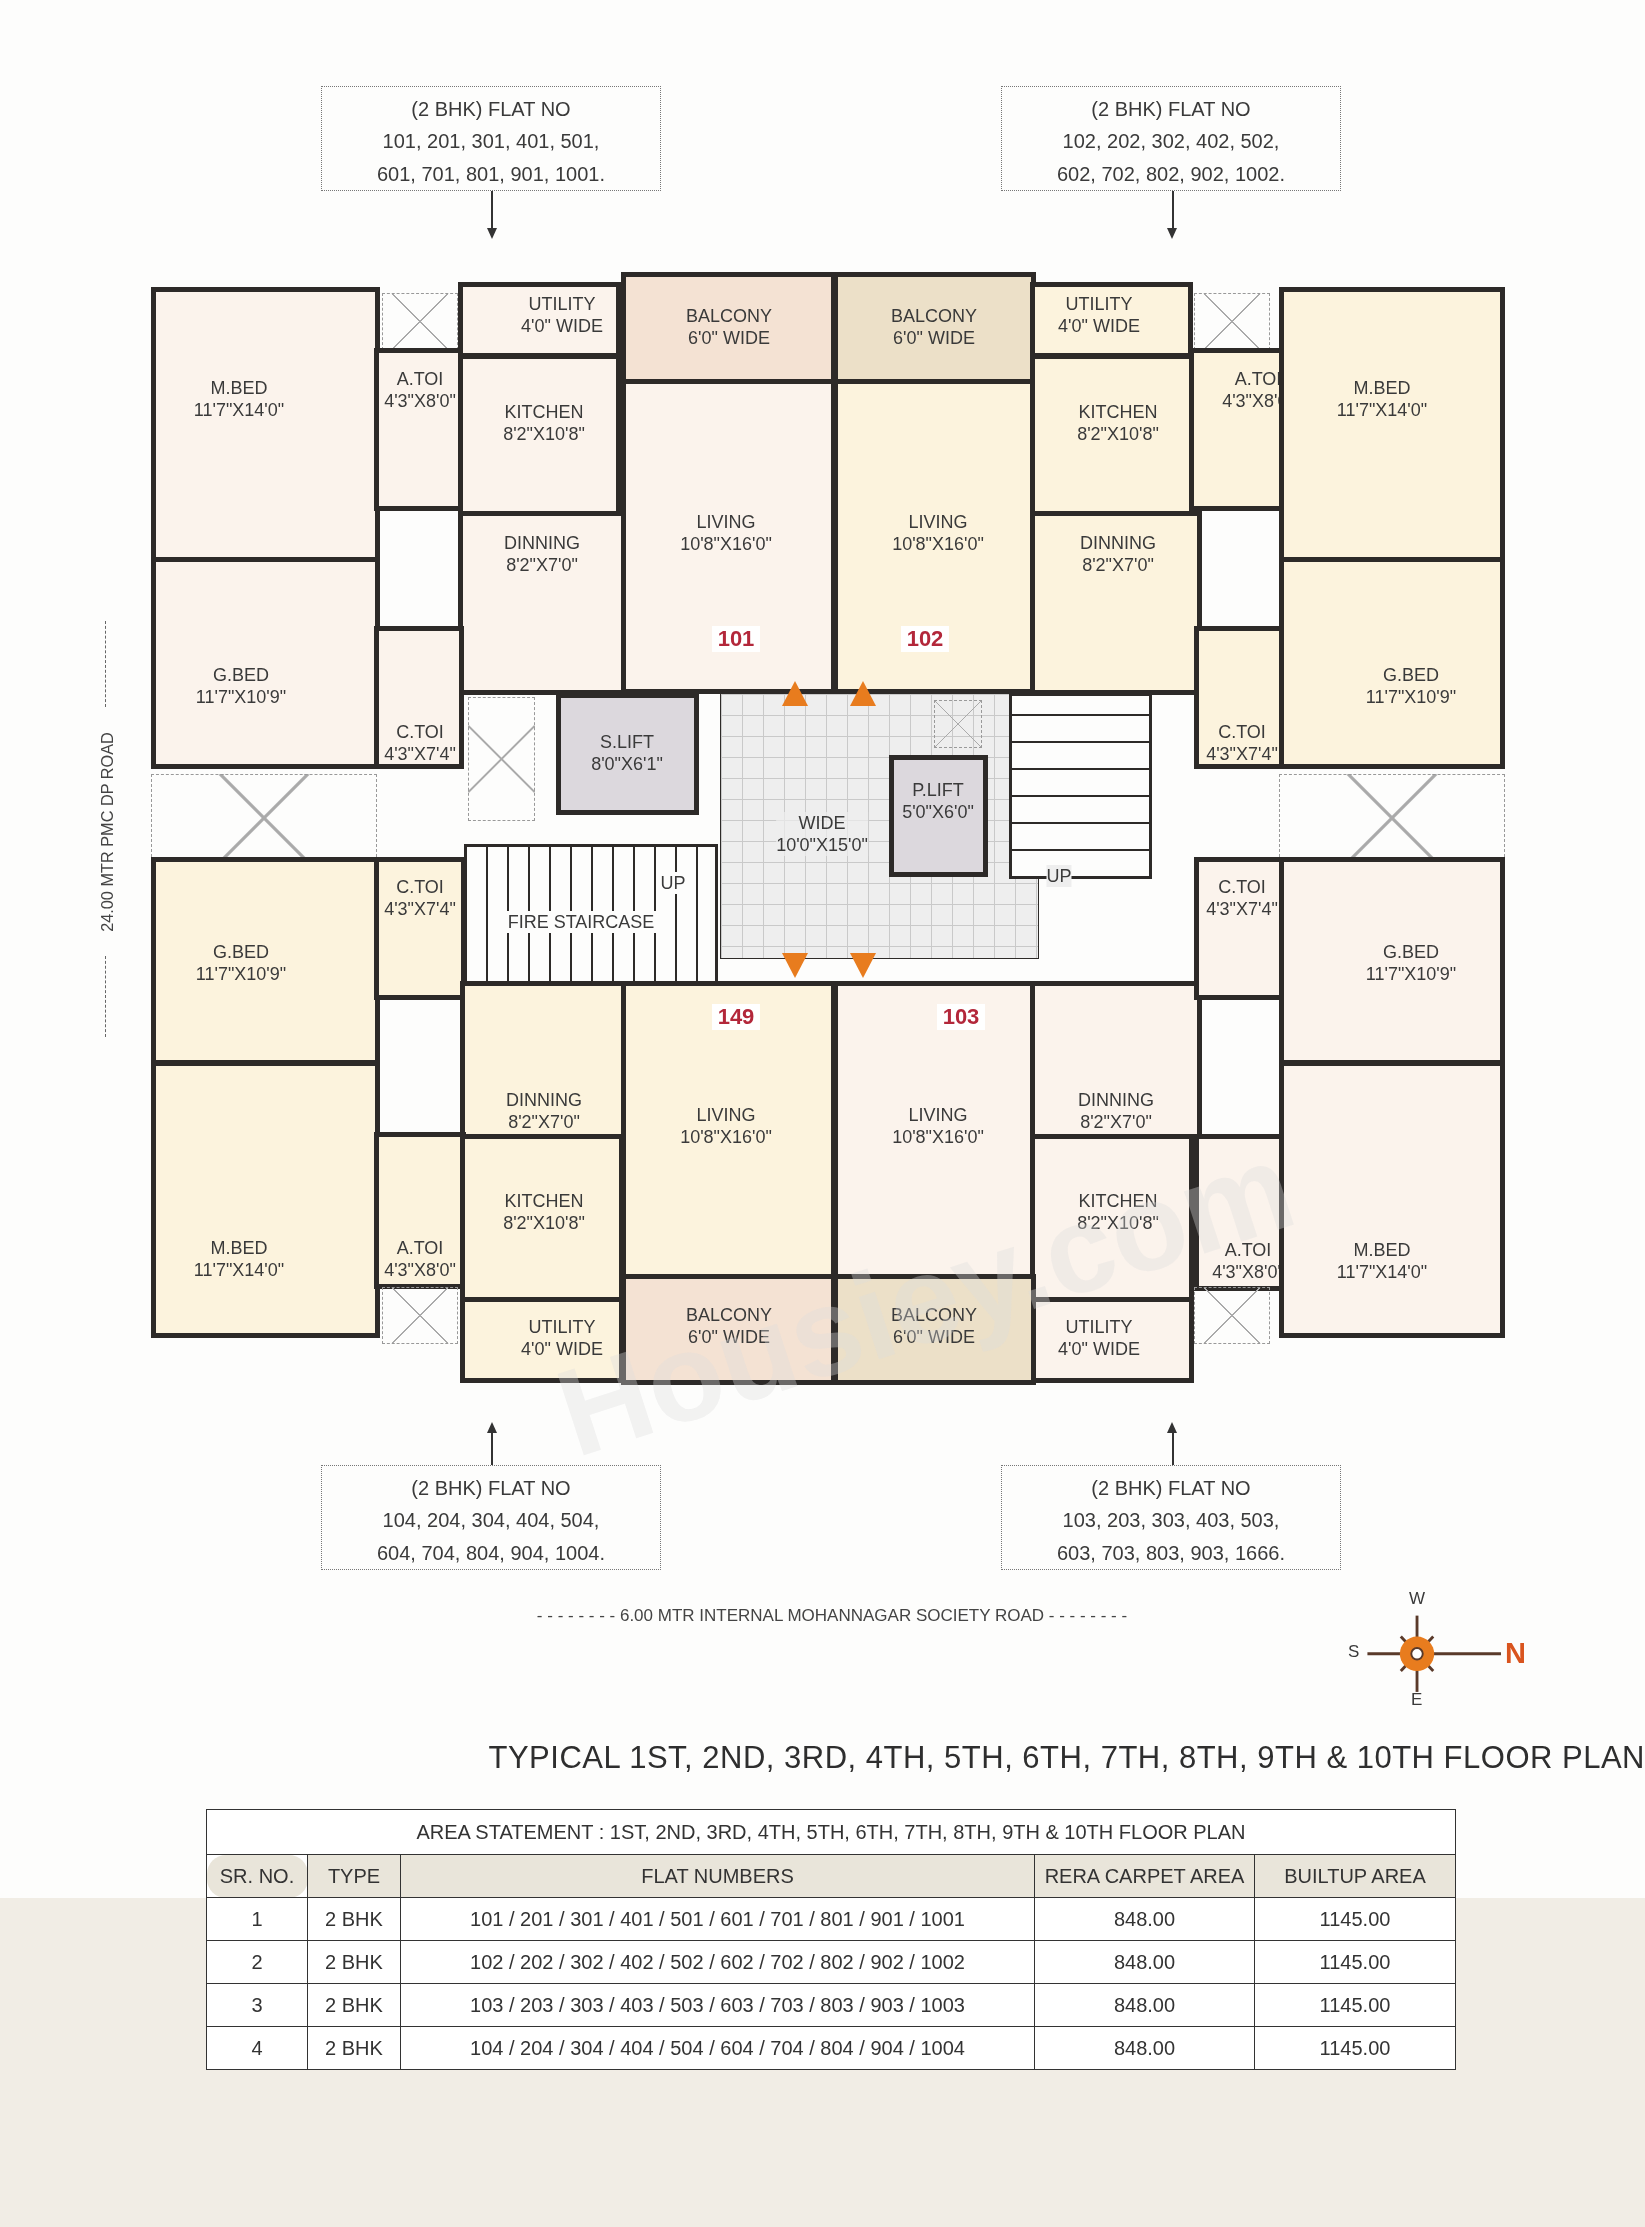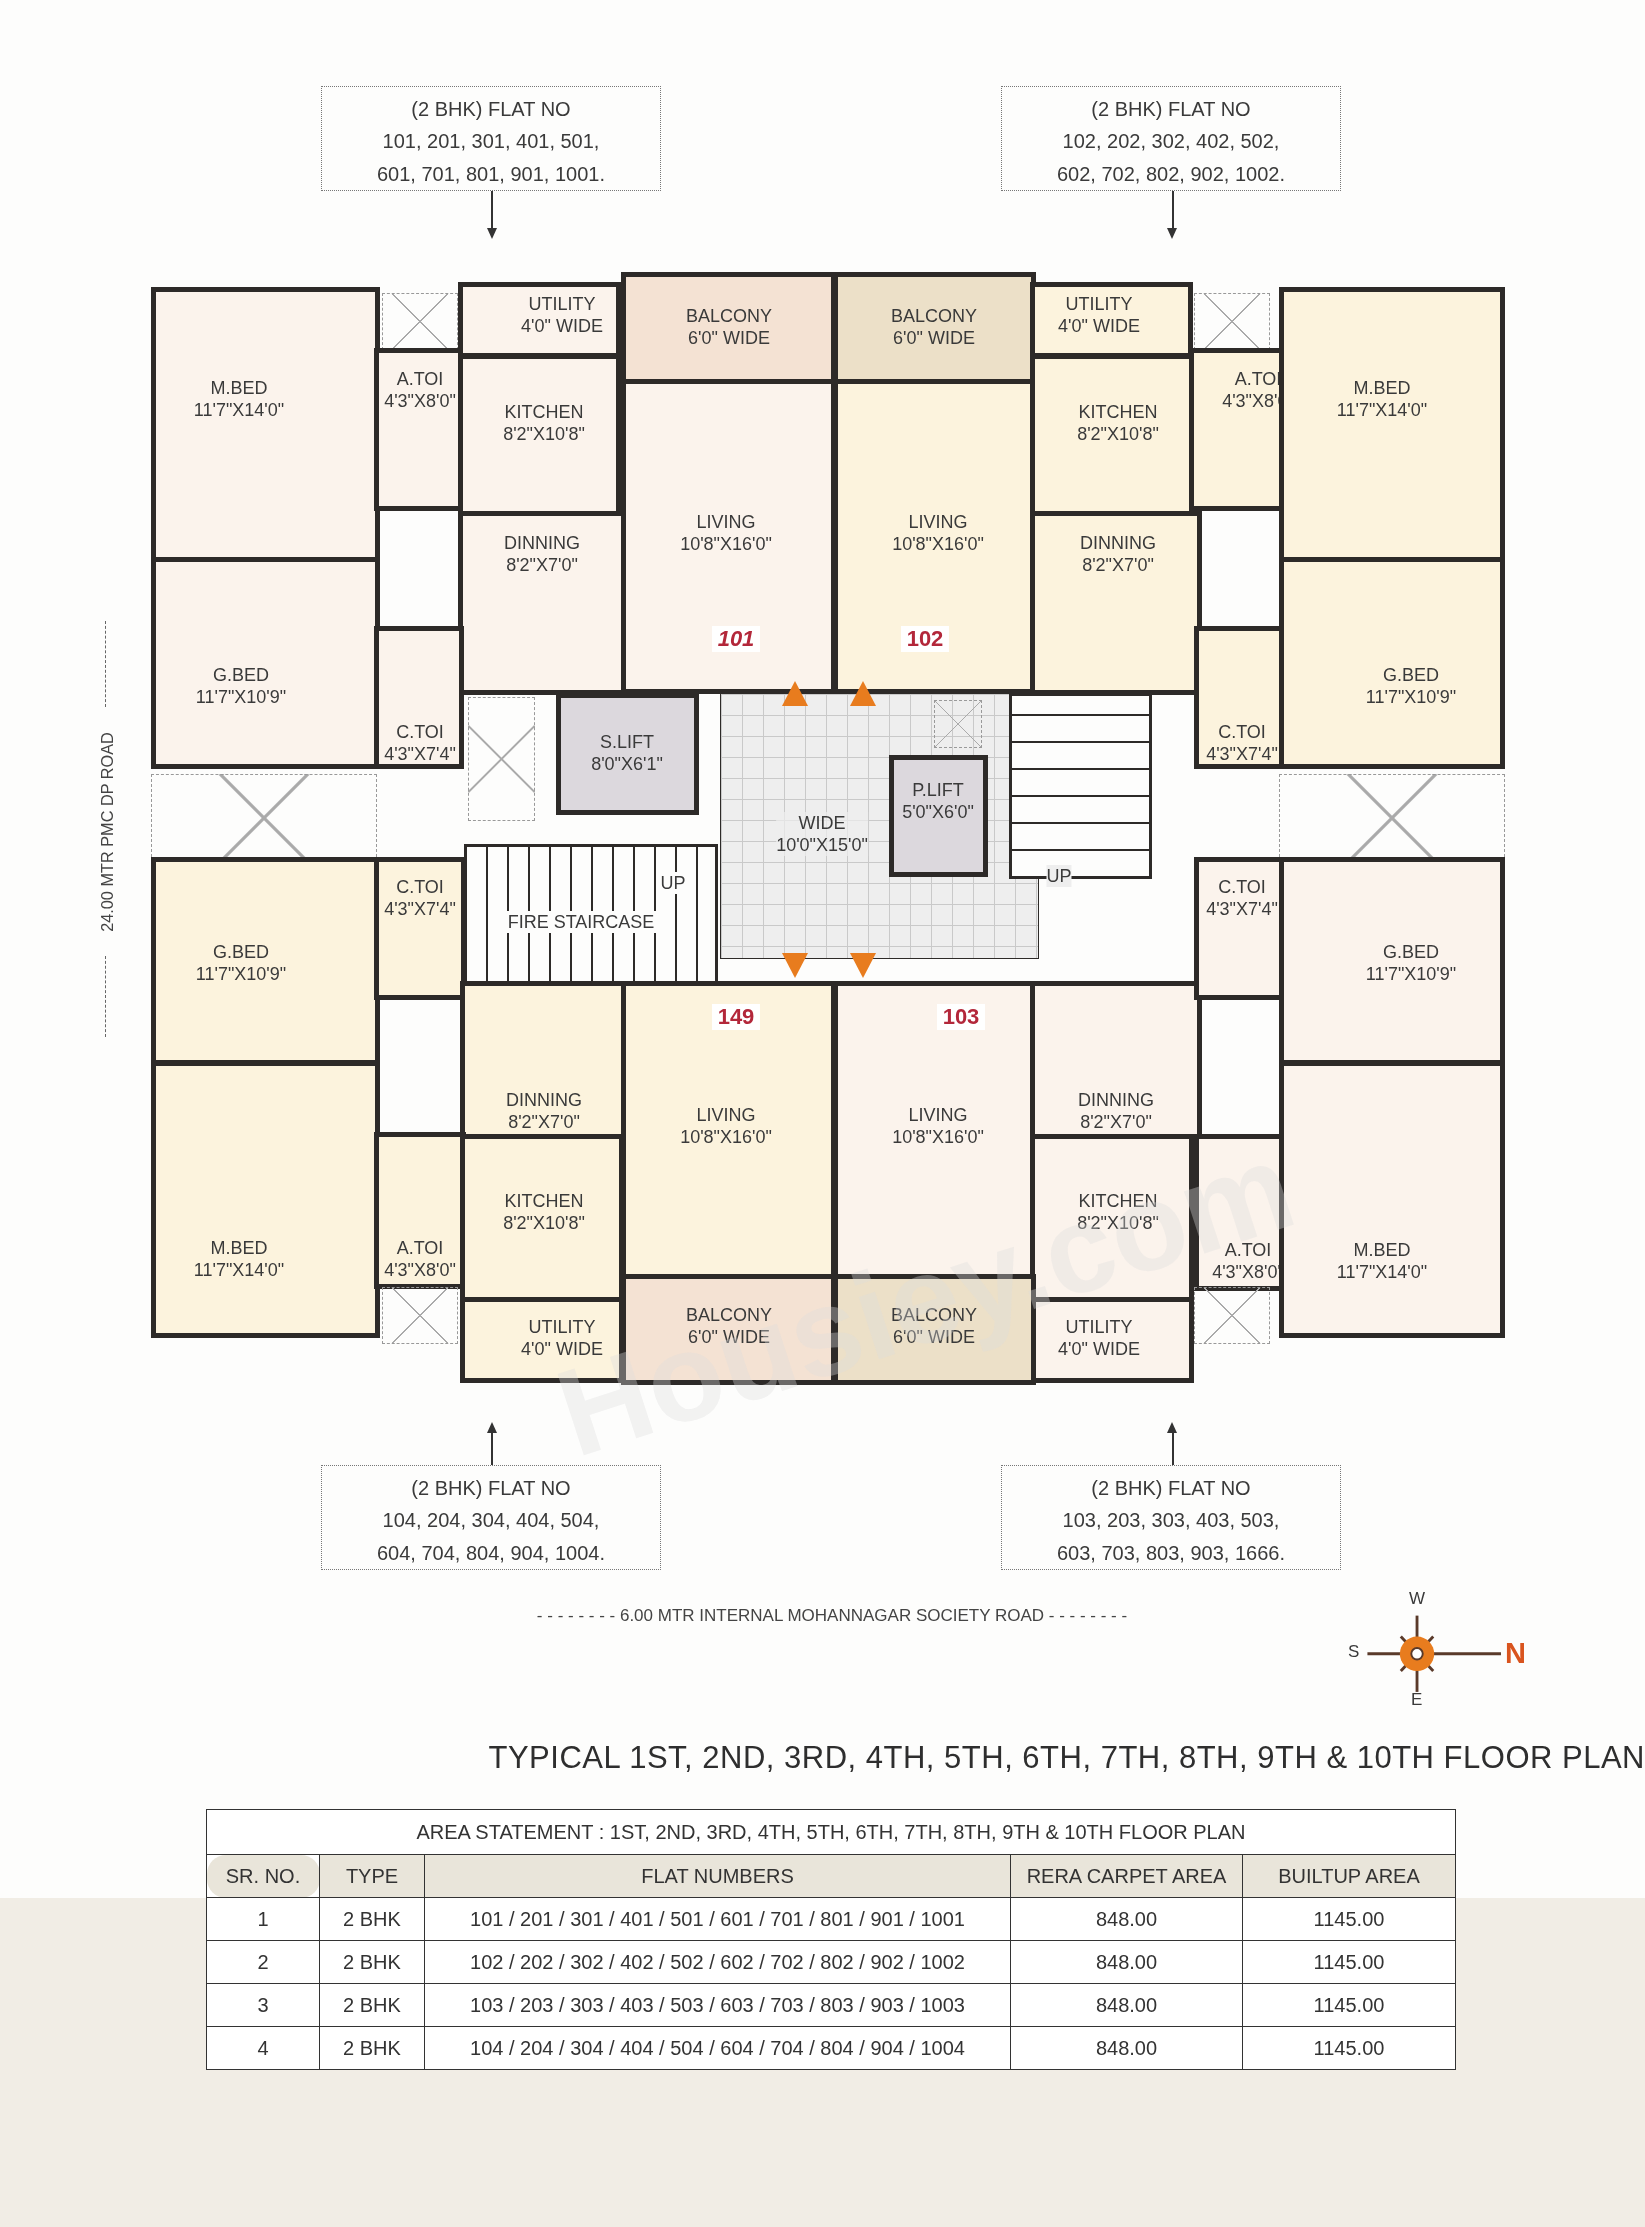--- a/index.html
+++ b/index.html
@@ -27,21 +27,21 @@
   .xbox{position:absolute;box-sizing:border-box;border:1px dashed #999;background:linear-gradient(45deg,transparent 49%,#aaa 49.5%,#aaa 50.5%,transparent 51%),linear-gradient(-45deg,transparent 49%,#aaa 49.5%,#aaa 50.5%,transparent 51%);}
   .stairs{position:absolute;box-sizing:border-box;background:repeating-linear-gradient(90deg,#fdfdfc 0 19px,#2d2a28 19px 21px);border:3.8px solid #2d2a28;}
   .stairs-h{position:absolute;box-sizing:border-box;background:repeating-linear-gradient(0deg,#fdfdfc 0 25px,#2d2a28 25px 27px);border:3.8px solid #2d2a28;}
   .road-v{position:absolute;left:96px;top:631px;width:21px;height:401px;}
   .road-v span{position:absolute;left:50%;top:50%;transform:translate(-50%,-50%) rotate(-90deg);white-space:nowrap;font-size:16.3px;color:#444;}
   .road-v-line{position:absolute;left:105px;border-left:1.9px dashed #666;}
   .road-h{position:absolute;left:507px;top:1606px;width:650px;text-align:center;font-size:17px;color:#444;white-space:nowrap;}
   .compass{position:absolute;left:1348px;top:1587px;width:201px;height:124px;}
   .title{position:absolute;left:0;width:1645px;top:1740px;text-align:right;font-size:31px;color:#2e2e2e;letter-spacing:0.5px;}
   table.area{position:absolute;left:206px;top:1809px;width:1250px;border-collapse:collapse;font-size:20px;color:#333;background:#fff;}
-  table.area td,table.area th{border:1.9px solid #333;text-align:center;font-weight:normal;height:42px;padding:0 14px;}
+  table.area td,table.area th{border:1.9px solid #333;text-align:center;font-weight:normal;height:42px;padding:0 8px;}
   table.area th.caption{height:44px;background:#fff;}
   table.area tr.head th{background:#e9e5da;}
   .watermark{position:absolute;left:401px;top:956px;font-size:124px;color:rgba(220,220,220,0.35);transform:rotate(-18deg);font-weight:bold;pointer-events:none;}
 </style>
 </head>
 <body>
 
 <div class="bottom-band"></div>
 
 <div class="callout" style="left:321px;top:86px;">
@@ -125,21 +125,21 @@
   <div class="room pink" style="left:7.6px;top:285px;width:229px;height:212px;"></div>
   <div class="label" style="left:98px;top:392px;">
       <div>G.BED</div>
       <div>11'7"X10'9"</div>
     </div>
   <div class="room pink" style="left:231px;top:354px;width:90px;height:143px;"></div>
   <div class="label" style="left:277px;top:449px;">
       <div>C.TOI</div>
       <div>4'3"X7'4"</div>
     </div>
-  <div class="flatno" style="left:593px;top:354px;font-style:italic;">101</div>
+  <div class="flatno" style="left:593px;top:354px;">101</div>
 
   <div class="room balcony-tan" style="left:690px;top:0px;width:203px;height:113px;"></div>
   <div class="label" style="left:791px;top:33px;">
       <div>BALCONY</div>
       <div>6'0" WIDE</div>
     </div>
   <div class="room cream" style="left:690px;top:107px;width:203px;height:315px;"></div>
   <div class="label" style="left:795px;top:239px;">
       <div>LIVING</div>
       <div>10'8"X16'0"</div>

